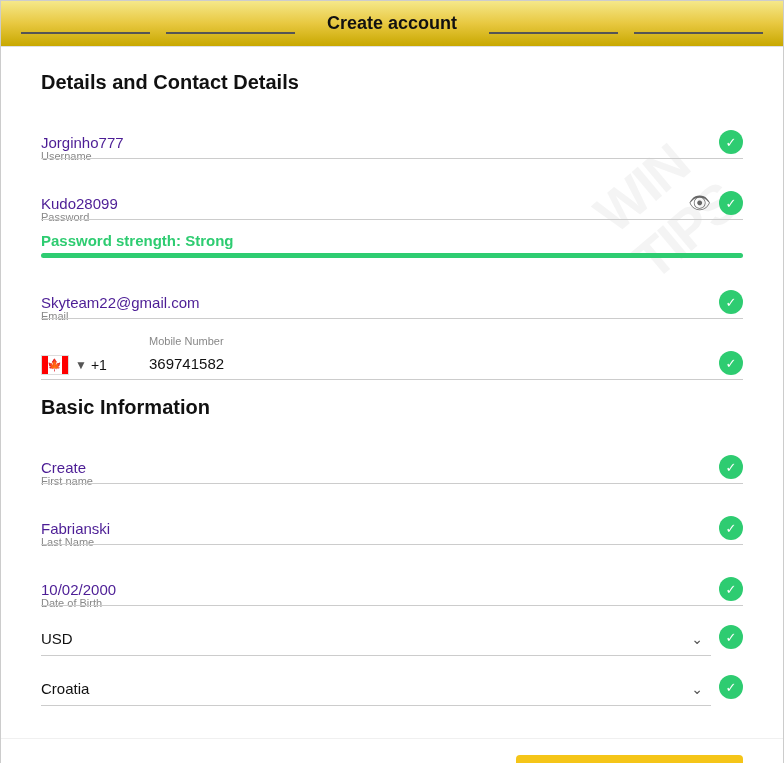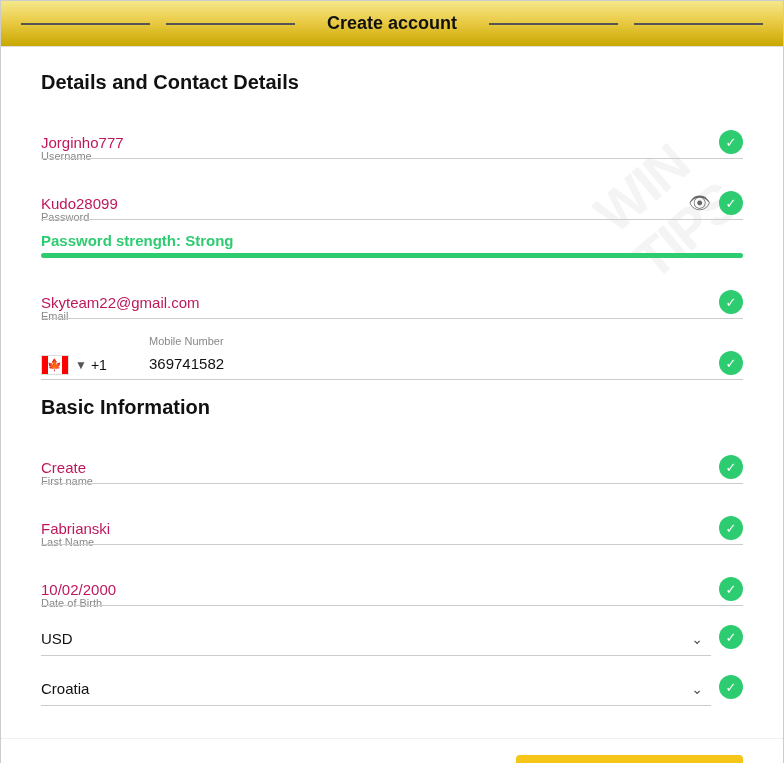--- a/index.html
+++ b/index.html
@@ -14,21 +14,21 @@
     .modal {
       background: #fff;
       width: 784px;
       min-height: 763px;
       border: 1px solid #ccc;
       position: relative;
       overflow: hidden;
     }
     .modal-header {
       display: flex;
-      align-items: center;
+      align-items: flex-end;
       justify-content: center;
       padding: 12px 20px;
       border-bottom: 1px solid #e0e0e0;
       background: linear-gradient(to bottom, #f5e88a, #e8c840, #c8a800);
       position: relative;
       gap: 16px;
     }
     .modal-header::before,
     .modal-header::after {
       content: '';
@@ -85,21 +85,21 @@
     .field-wrapper {
       display: flex;
       align-items: center;
       border-bottom: 1px solid #ccc;
       padding: 20px 0 4px 0;
       position: relative;
     }
     .field-value {
       flex: 1;
       font-size: 15px;
-      color: #be185d;
+      color: #4c1d95;
     }
     .check-icon {
       width: 24px;
       height: 24px;
       border-radius: 50%;
       background: #2ecc71;
       display: flex;
       align-items: center;
       justify-content: center;
       color: white;

